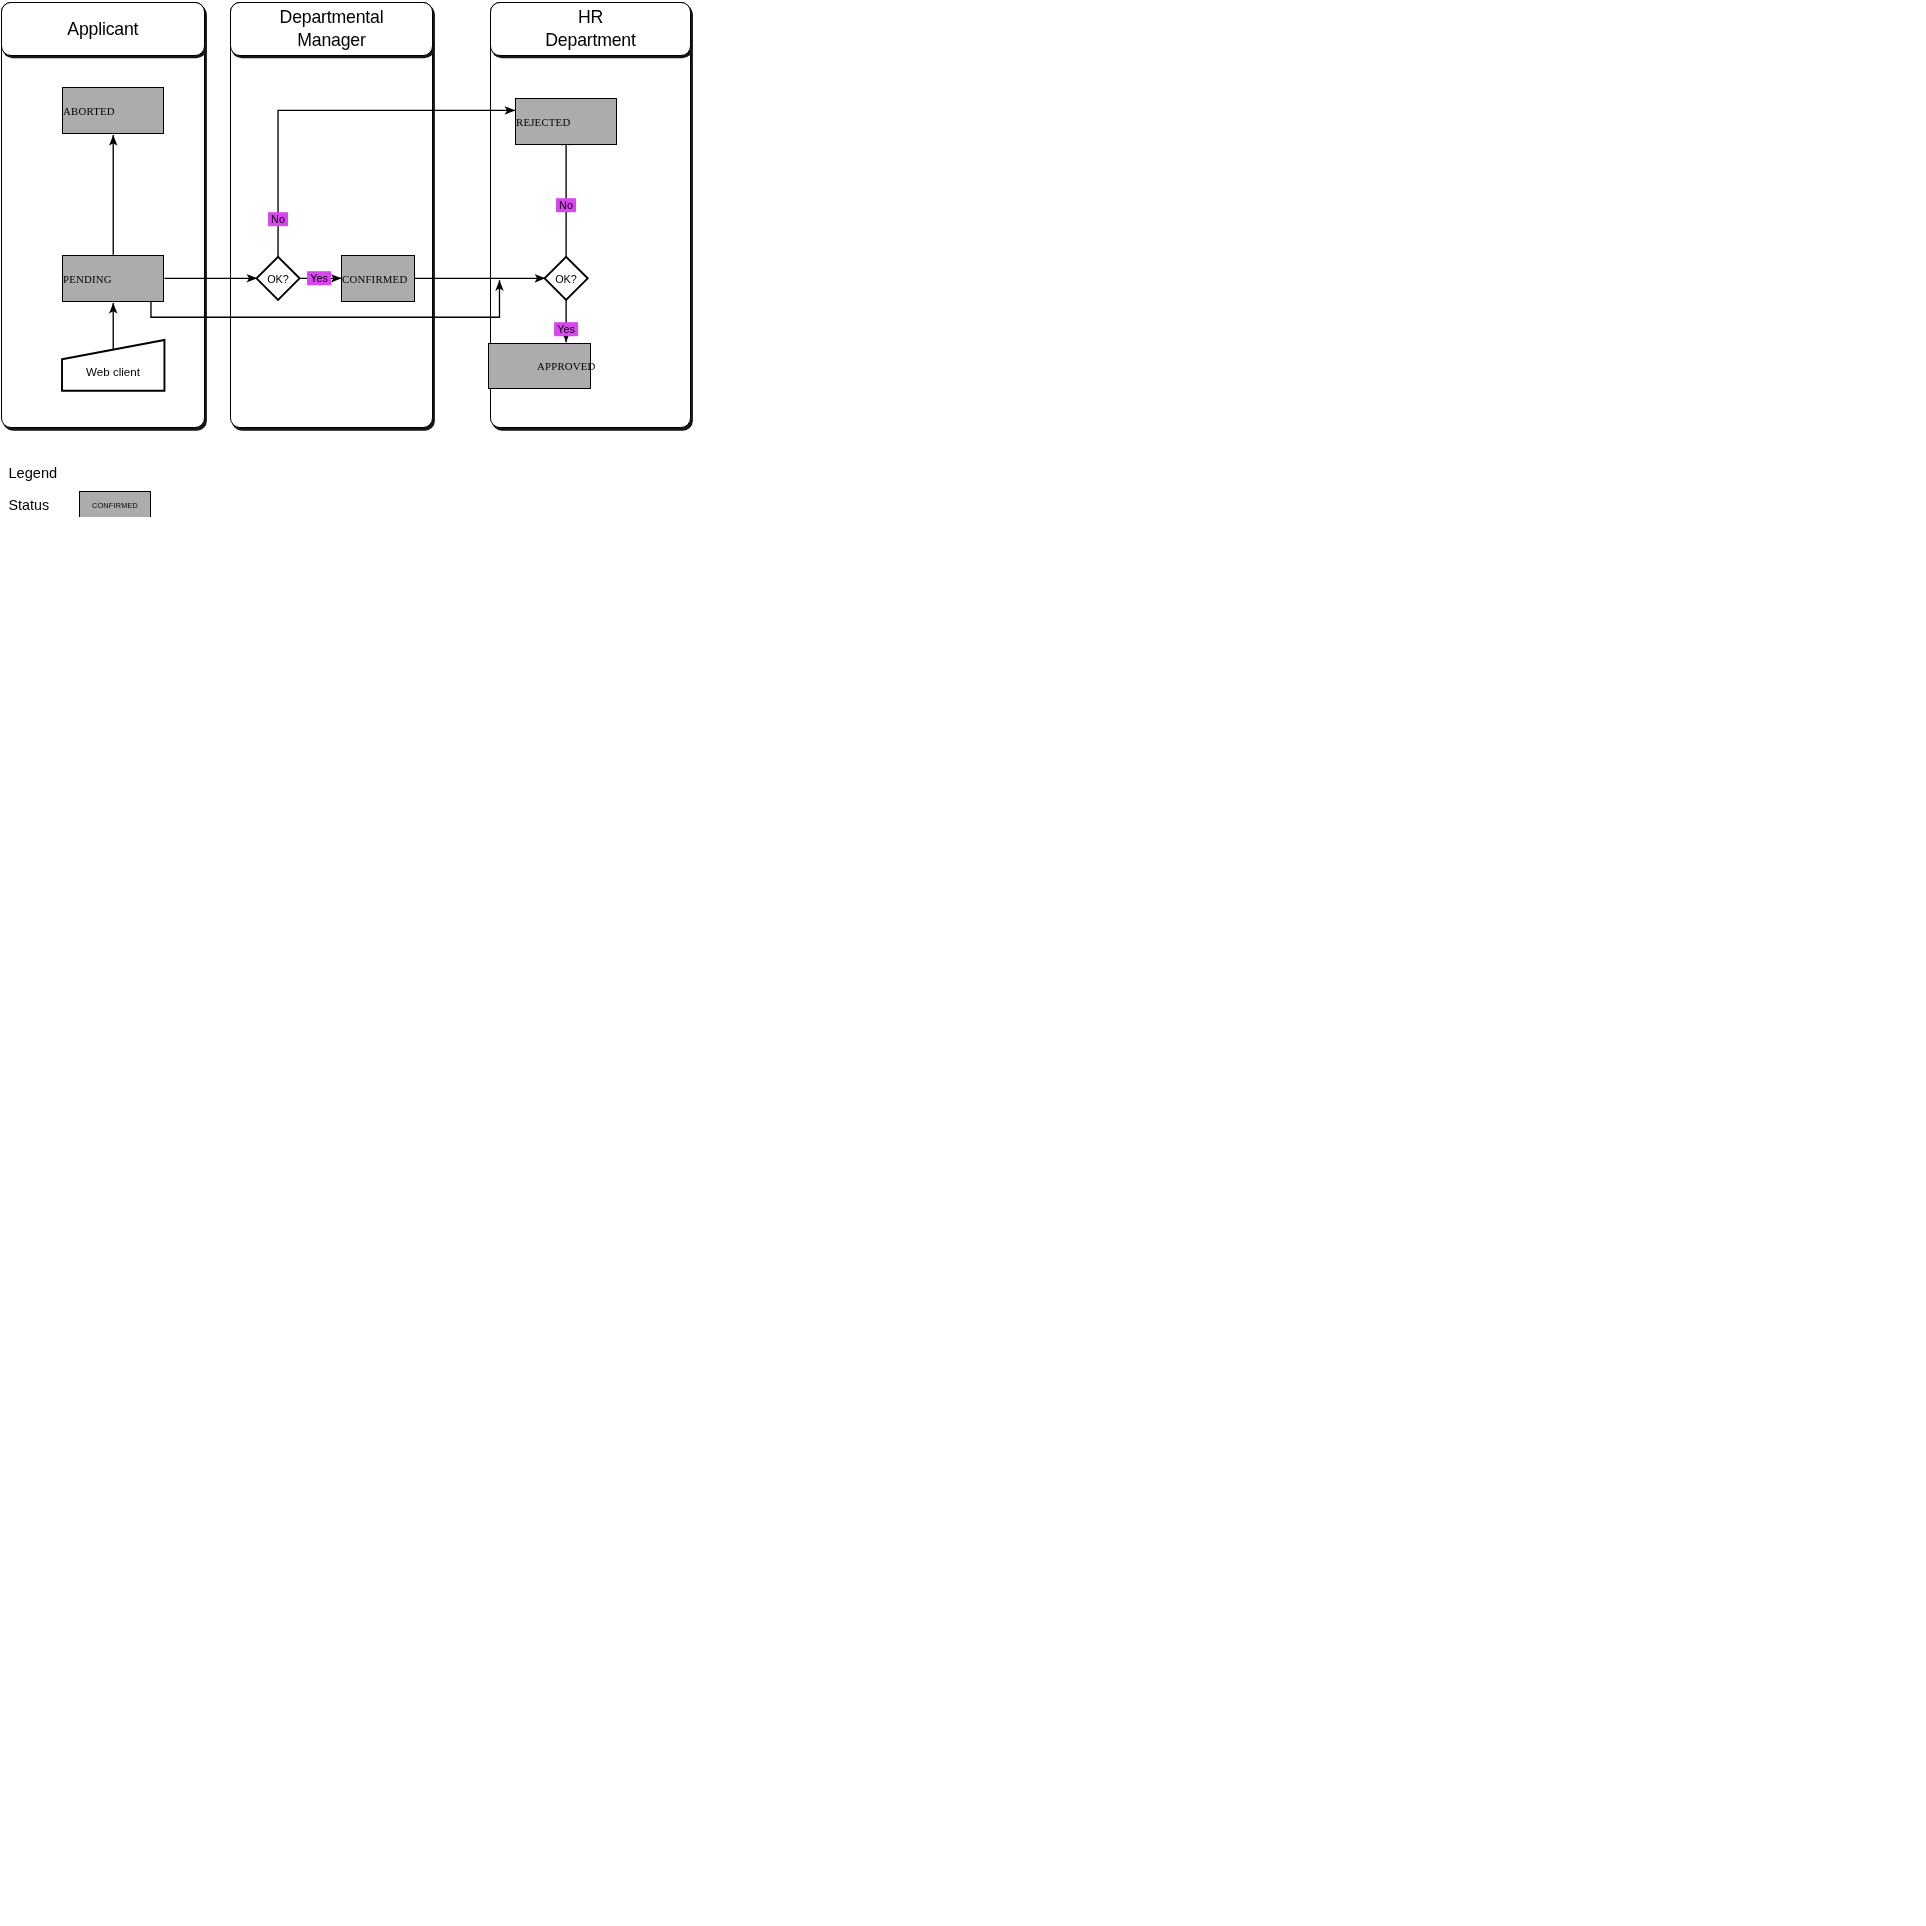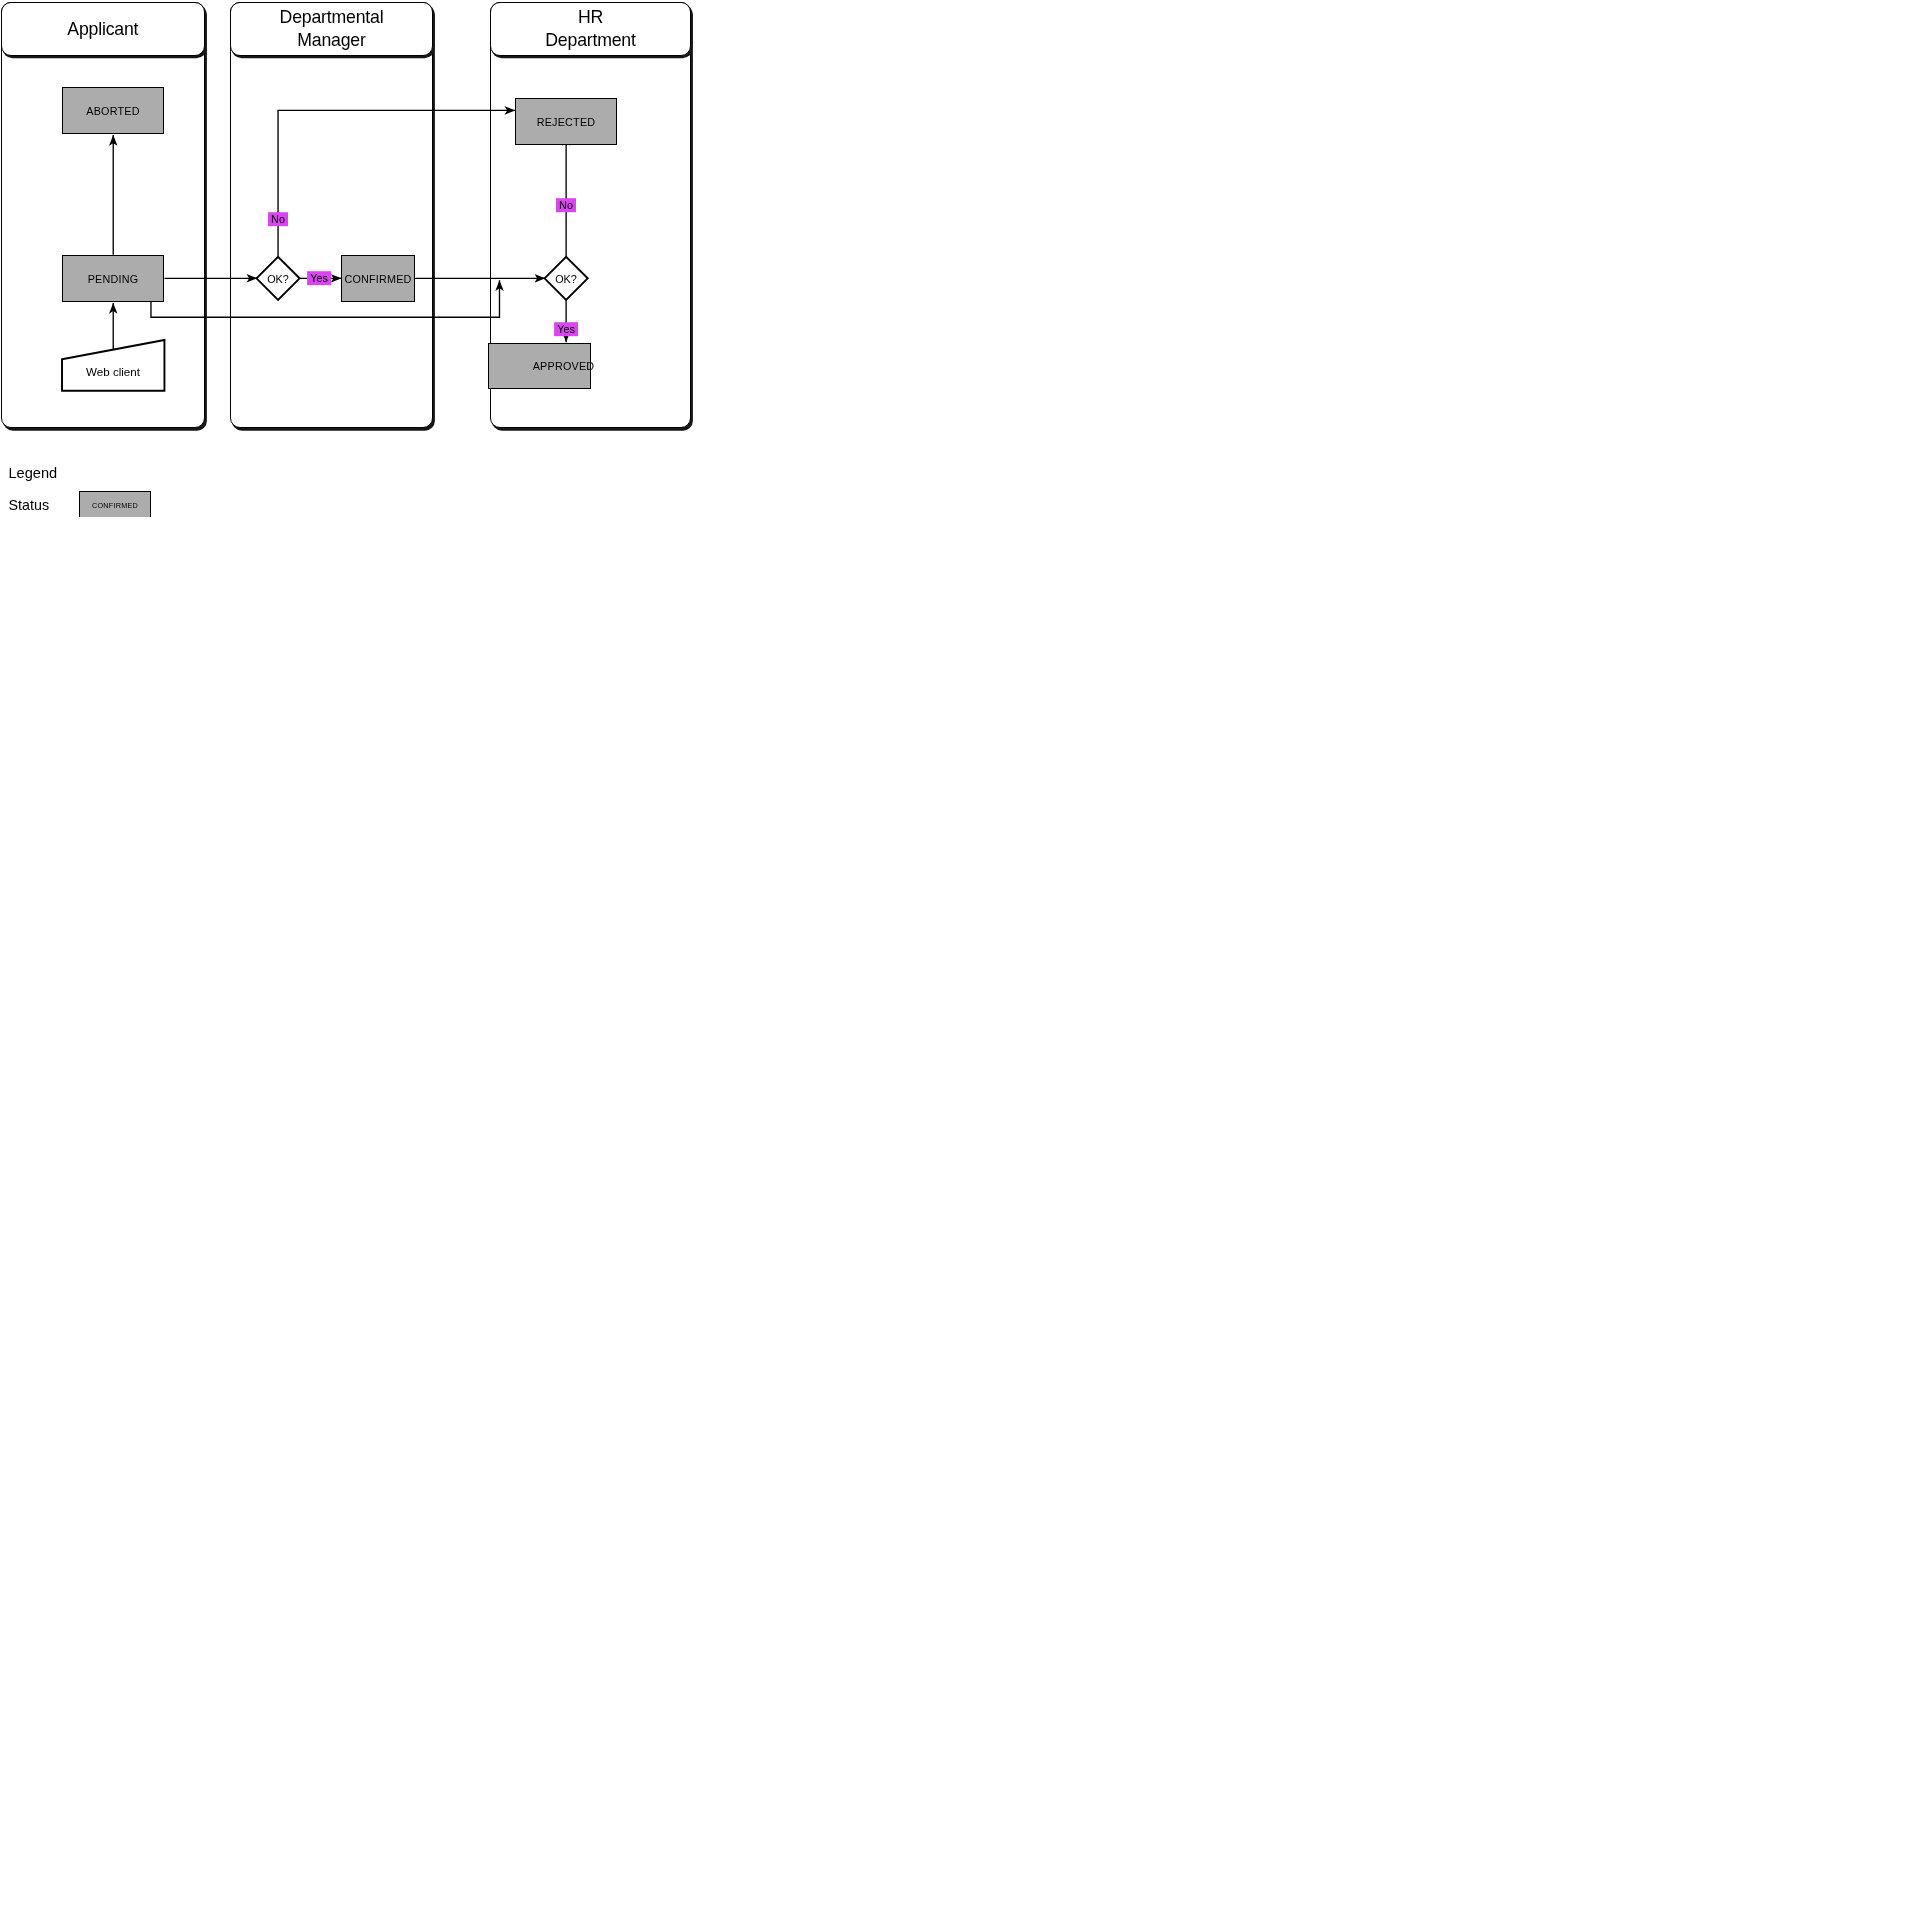--- a/index.html
+++ b/index.html
@@ -22,22 +22,22 @@
   }
   .lane-title{font-size:17.7px; line-height:1.28; letter-spacing:-0.2px;}
   .lane1,.hdr1{left:0.8px; width:204px;}
   .lane2,.hdr2{left:230px; width:203px;}
   .lane3,.hdr3{left:454px; width:201px;margin-left:36px;}
 
   #connector-layer{position:absolute; left:0; top:0; z-index:4;}
 
   .status{
     position:absolute; box-sizing:border-box; background:var(--status-fill,#acacac);
-    border:1.9px solid #000; display:flex; align-items:center; justify-content:center;
-    z-index:5; font-size:10.8px; letter-spacing:0.2px;
+    border:1.9px solid #000; display:flex; align-items:center; justify-content:flex-start;
+    z-index:5; font-size:10.8px; letter-spacing:0.2px;font-family:Liberation Serif, serif;
   }
   .n-aborted  {left:62px; top:87px; width:102px; height:47px;}
   .n-pending  {left:62px; top:255px; width:102px; height:47px;}
   .n-confirmed{left:341px; top:255px; width:74px; height:47px;}
   .n-rejected {left:515px; top:98px; width:102px; height:47px;}
   .n-approved {left:488px; top:343px; width:103px; height:46px;padding-left:48px;}
 
   .float-label{
     position:absolute; transform:translate(-50%,-50%); z-index:6;
     background:#d946ef; padding:0.8px 3.1px; font-size:10.8px; white-space:nowrap;

